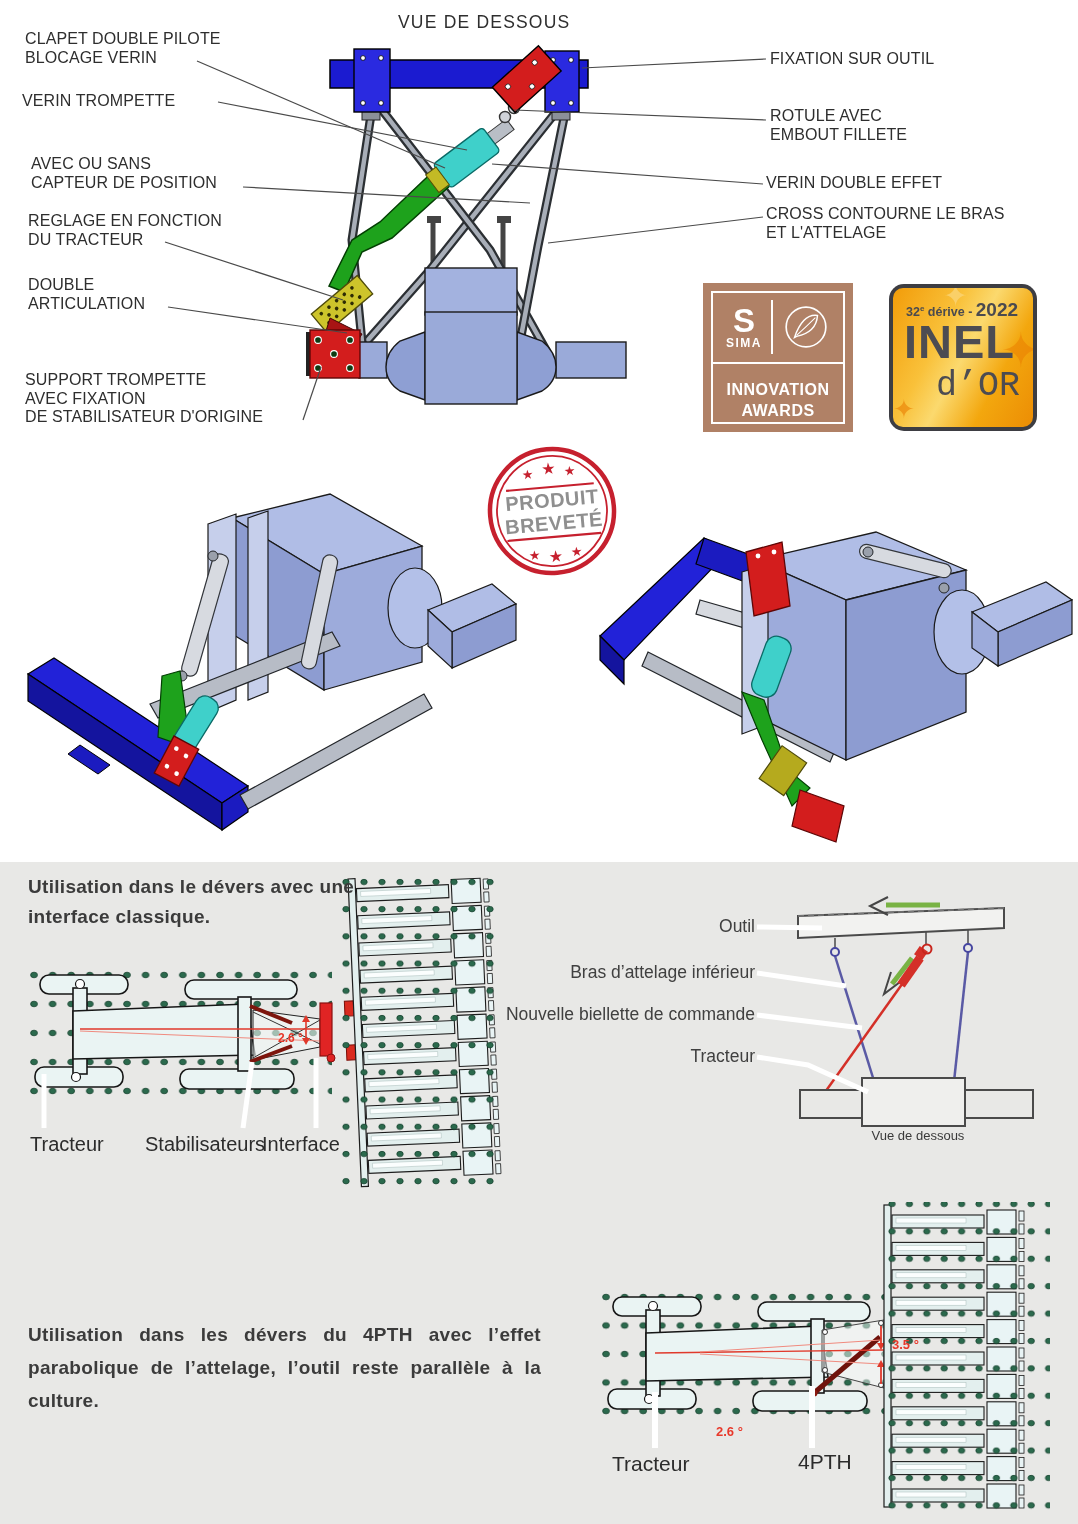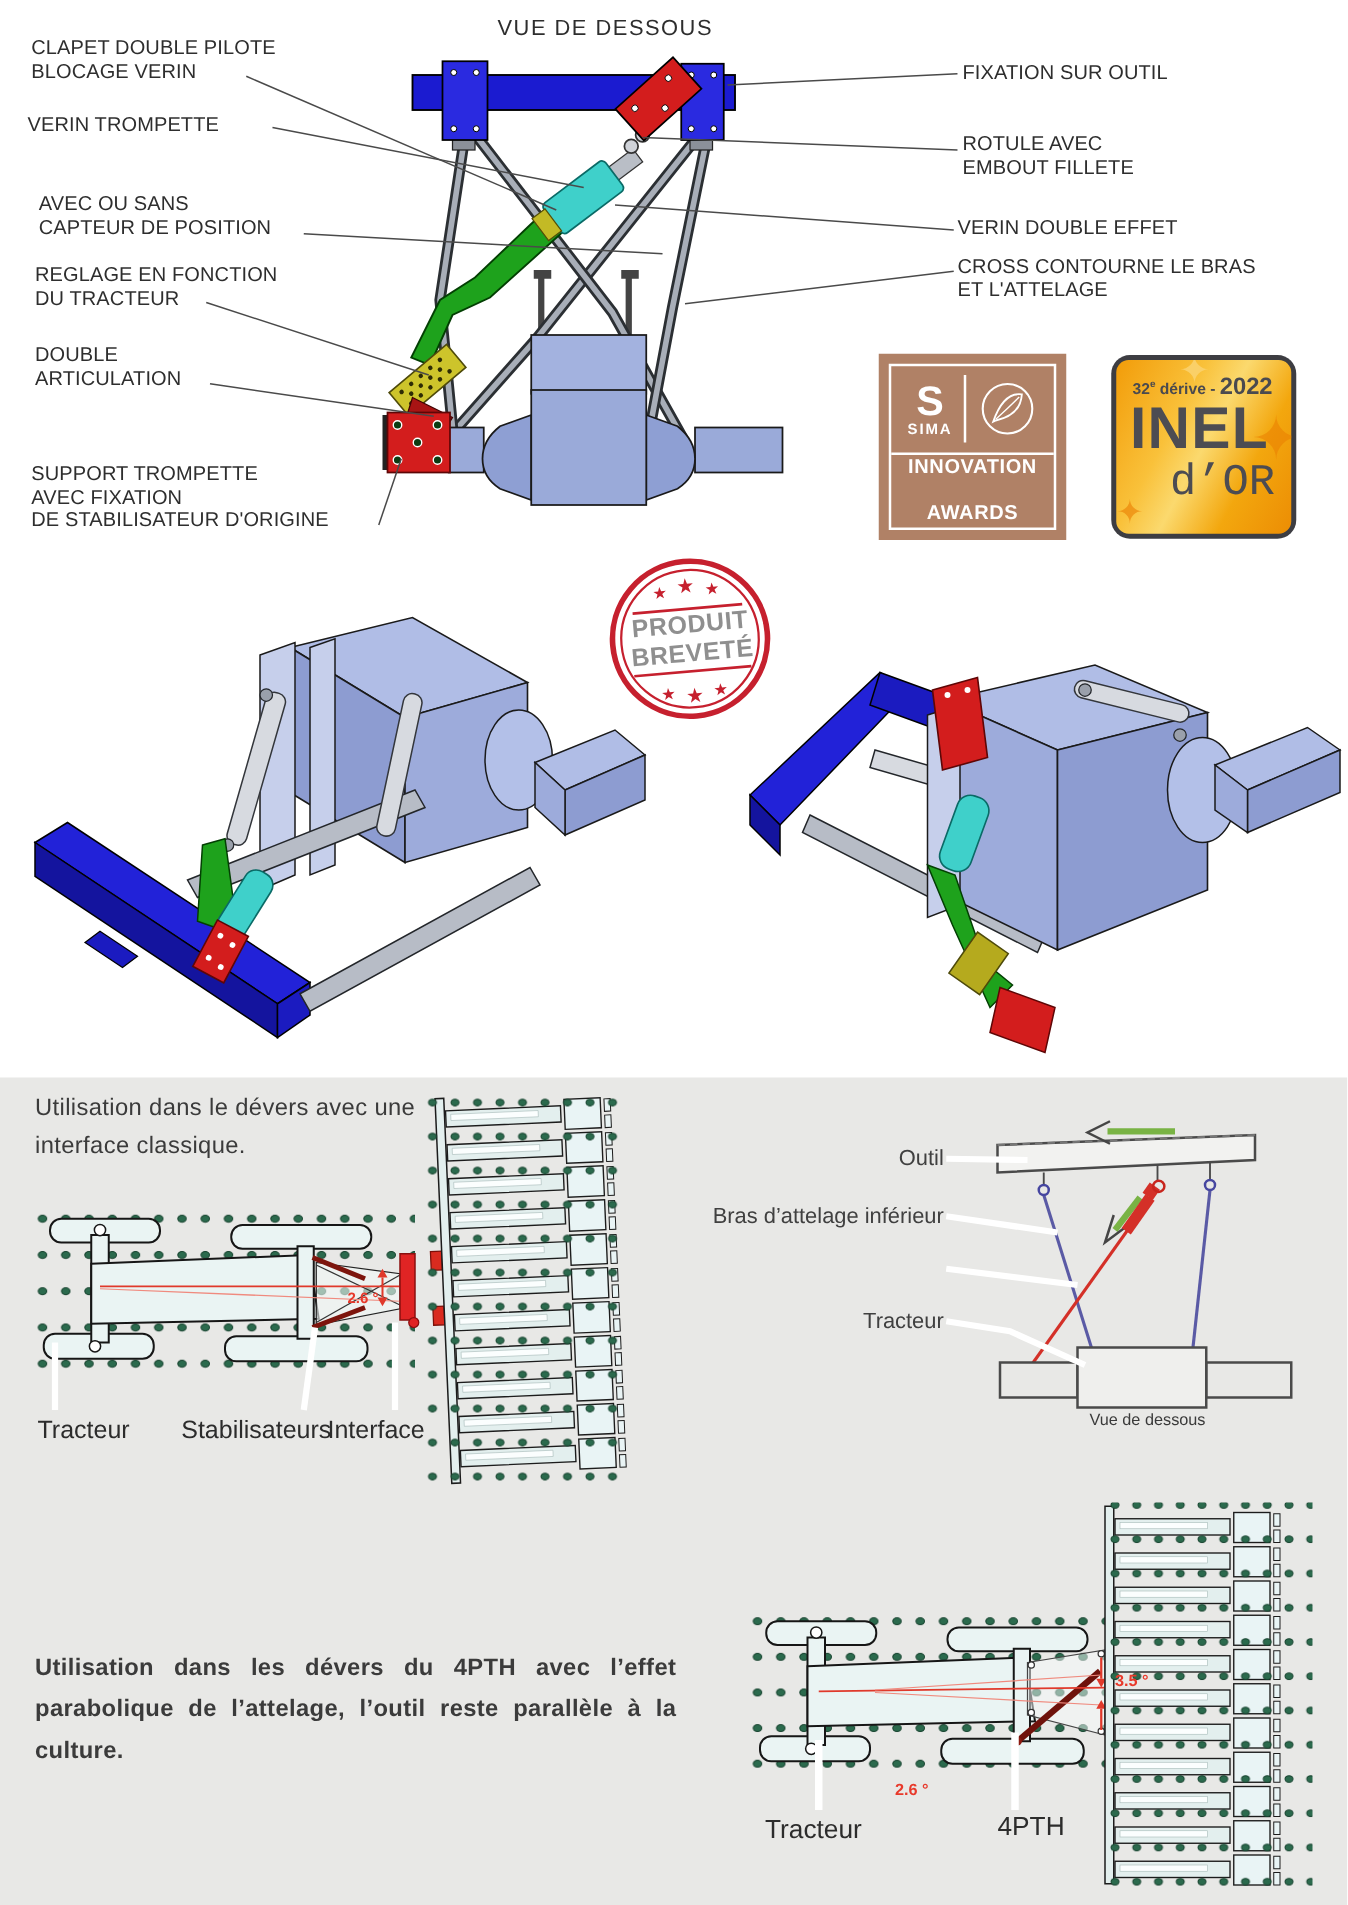--- a/index.html
+++ b/index.html
@@ -5,21 +5,21 @@
   html,body{margin:0;padding:0;background:#fff}
   .page{position:relative;width:1078px;height:1524px;background:#fff;
         font-family:"Liberation Sans",sans-serif;overflow:hidden}
   .gray-band{position:absolute;left:0;top:862px;width:1078px;height:662px;background:#e8e8e6}
   svg.layer{position:absolute;left:0;top:0;pointer-events:none}
   .abs{position:absolute}
   .title{font-size:17.5px;letter-spacing:1.2px;color:#2e2e2e}
   .co{position:absolute;font-size:16px;line-height:1.17;color:#2e2e2e;
       white-space:pre-line;letter-spacing:.1px}
   .co.r{}
-  .bold-head{font-weight:400;font-size:19px;color:#3b3b3b;letter-spacing:.3px;line-height:1.58}
+  .bold-head{font-weight:700;font-size:19px;color:#3b3b3b;letter-spacing:.3px;line-height:1.58}
   .para{font-weight:700;font-size:19px;color:#3b3b3b;letter-spacing:.3px;
         line-height:1.74;text-align:justify}
   .dl{position:absolute;font-size:20px;color:#2c2c2c}
   .dl2{position:absolute;font-size:21px;color:#2c2c2c}
   .rl{position:absolute;font-size:17.5px;color:#404040;text-align:right;width:325px}
   .cap{position:absolute;font-size:13px;color:#3a3a3a;width:150px;text-align:center}
   .comp-head{position:absolute;font-size:21px;color:#3f3f3f;letter-spacing:.8px}
   .ang{position:absolute;color:#e8392b;font-weight:700;font-size:12px}
   .ang.big{font-size:13px}
   
@@ -28,21 +28,21 @@
              line-height:1.13;letter-spacing:.5px}
   
   .sima{position:absolute;left:703px;top:283px;width:150px;height:149px;background:#b08166}
   .sima-in{position:absolute;inset:8px;border:2px solid #fff;display:flex;flex-direction:column}
   .sima-top{flex:1.18;display:flex;align-items:center;justify-content:center;gap:9px;
             border-bottom:2px solid #fff}
   .sima-logo{display:flex;flex-direction:column;align-items:center;color:#fff}
   .sima-s{font-size:33px;font-weight:700;line-height:.95}
   .sima-name{font-size:12px;font-weight:700;letter-spacing:1.5px}
   .sima-div{width:2px;height:54px;background:#fff}
-  .sima-bot{flex:1;display:flex;flex-direction:column;align-items:center;justify-content:space-between;
+  .sima-bot{flex:1;display:flex;flex-direction:column;align-items:center;justify-content:flex-end;
             color:#fff;font-weight:700;font-size:16px;letter-spacing:.5px;line-height:1.3}
   
   .inel{position:absolute;left:889px;top:284px;width:148px;height:147px;border-radius:15px;
         background:#3d3d42;padding:4px;box-sizing:border-box}
   .inel-in{width:100%;height:100%;border-radius:10px;position:relative;overflow:hidden;
      background:linear-gradient(118deg,#f29c09 0%,#f9c13a 34%,#fbd96e 50%,#f3a70e 72%,#ec8d04 100%)}
   .inel-ed{position:absolute;left:13px;top:11px;color:#4a4a4f;font-size:12.5px;font-weight:700}
   .inel-ed sup{font-size:8px}
   .inel-yr{font-size:19px;font-weight:800}
   .inel-title{position:absolute;left:11px;top:26px;color:#4c4c52;font-size:47px;
@@ -491,20 +491,21 @@
 
   <div class="abs bold-head" style="left:28px;top:872px;width:330px">Utilisation dans le dévers avec une interface classique.</div>
 
   <div class="dl" style="left:30px;top:1133px">Tracteur</div>
   <div class="dl" style="left:145px;top:1133px">Stabilisateurs</div>
   <div class="dl" style="left:262px;top:1133px">Interface</div>
   <div class="ang" style="left:278px;top:1031px">2.6 °</div>
 
   <div class="rl" style="left:430px;top:916px">Outil</div>
   <div class="rl" style="left:430px;top:962px">Bras d’attelage inférieur</div>
+  <div class="rl" style="left:430px;top:1004px">Nouvelle biellette de commande</div>
   <div class="rl" style="left:430px;top:1046px">Tracteur</div>
   <div class="cap" style="left:843px;top:1128px">Vue de dessous</div>
 
   <div class="abs para" style="left:28px;top:1318px;width:513px">Utilisation dans les dévers du 4PTH avec l’effet parabolique de l’attelage, l’outil reste parallèle à  la culture.</div>
   <div class="dl2" style="left:612px;top:1452px">Tracteur</div>
   <div class="dl2" style="left:798px;top:1450px">4PTH</div>
   <div class="ang big" style="left:716px;top:1424px">2.6 °</div>
   <div class="ang big" style="left:892px;top:1337px">3.5 °</div>
 </div>
 

